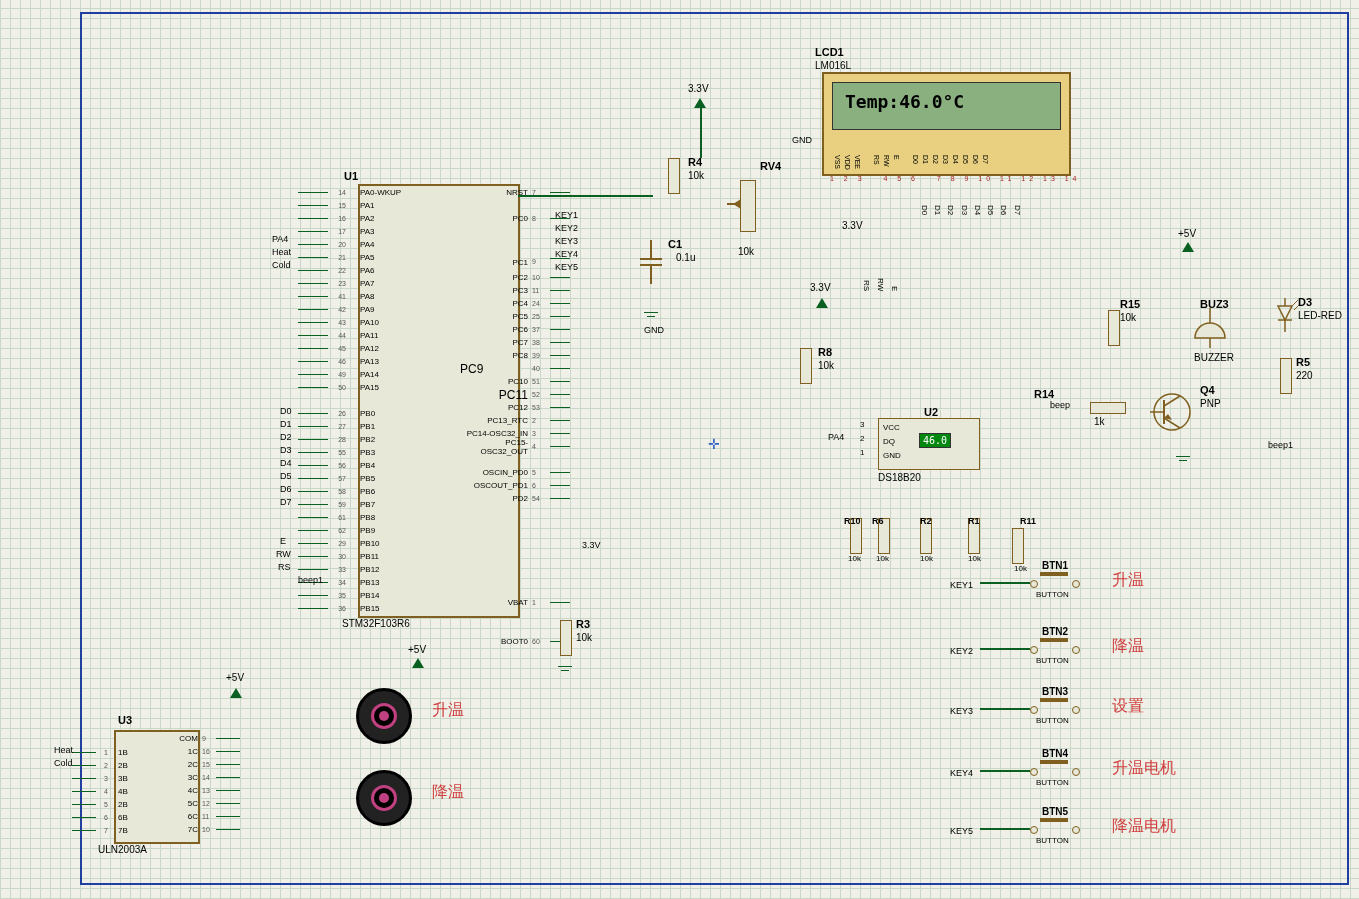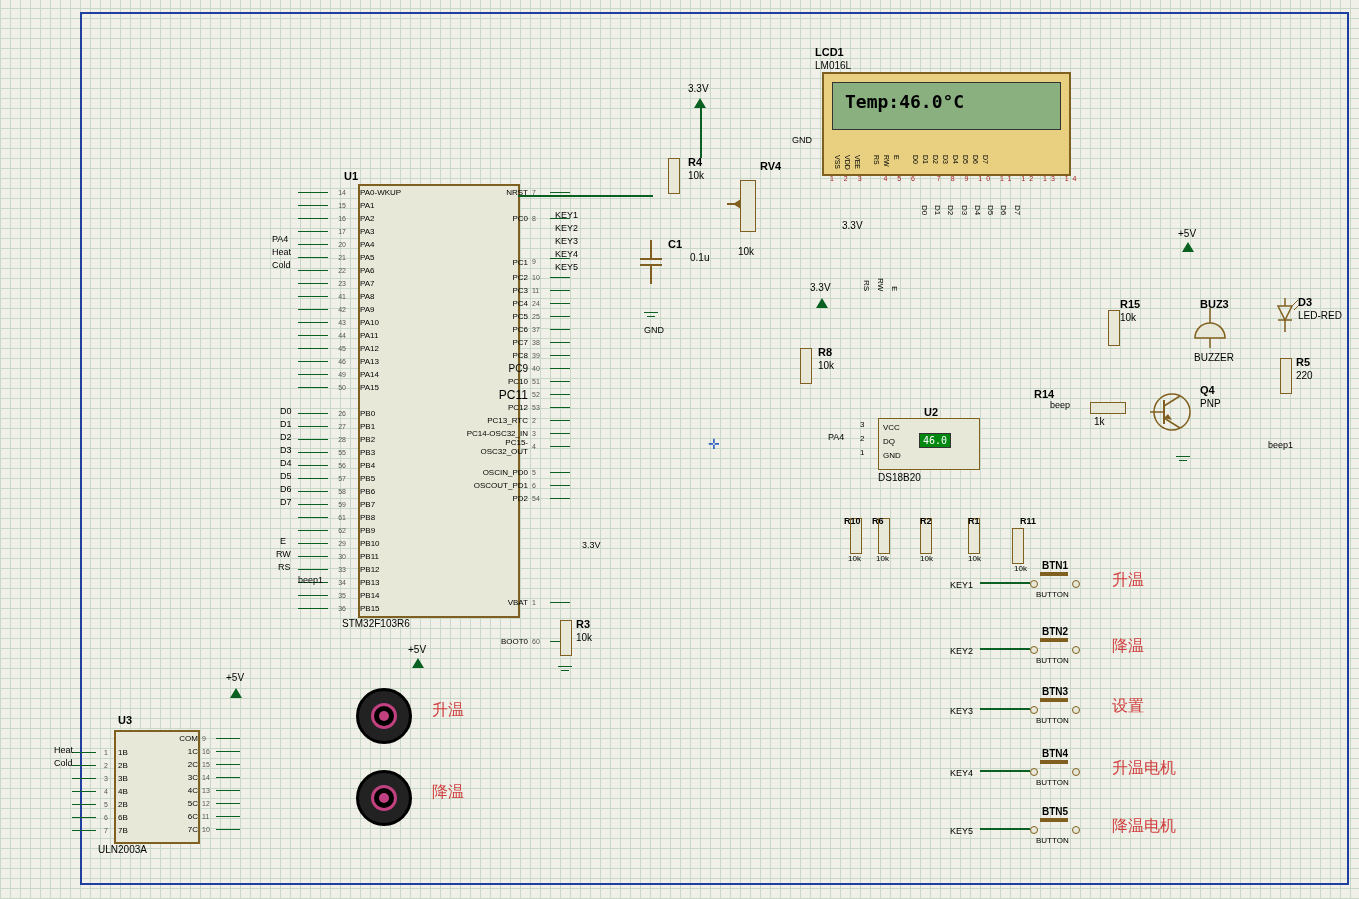--- a/index.html
+++ b/index.html
@@ -457,21 +457,21 @@
       <span style="font-size:8px;text-align:right;flex:1;">PC7</span>
       <span style="font-size:7px;width:18px;text-align:left;color:#555;margin-left:4px;">38</span>
       <span style="width:20px;border-bottom:1px solid #0a6020;"></span>
     </div>
     <div style="height: 13px; display: flex; align-items: center; justify-content: flex-end; width: 110px;">
       <span style="font-size:8px;text-align:right;flex:1;">PC8</span>
       <span style="font-size:7px;width:18px;text-align:left;color:#555;margin-left:4px;">39</span>
       <span style="width:20px;border-bottom:1px solid #0a6020;"></span>
     </div>
     <div style="height: 13px; display: flex; align-items: center; justify-content: flex-end; width: 110px;">
-      <span style="font-size:10px;text-align:right;flex:1;">PC9</span>
+      <span style="font-size:12px;flex:1;">PC9</span>
       <span style="font-size:7px;width:18px;text-align:left;color:#555;margin-left:4px;">40</span>
       <span style="width:20px;border-bottom:1px solid #0a6020;"></span>
     </div>
     <div style="height: 13px; display: flex; align-items: center; justify-content: flex-end; width: 110px;">
       <span style="font-size:8px;text-align:right;flex:1;">PC10</span>
       <span style="font-size:7px;width:18px;text-align:left;color:#555;margin-left:4px;">51</span>
       <span style="width:20px;border-bottom:1px solid #0a6020;"></span>
     </div>
     <div style="height: 13px; display: flex; align-items: center; justify-content: flex-end; width: 110px;">
       <span style="font-size:12px;text-align:right;flex:1;">PC11</span>
@@ -563,21 +563,21 @@
 <div class="ref-label" style="top:156px; left:688px;">R4</div>
 <div class="part-label" style="top:170px; left:688px;">10k</div>
 
 <div class="cap" style="top:240px; left:640px;">
   <div style="width:2px;height:18px;background:#806020;margin-left:10px;"></div>
   <div style="width:22px;height:2px;background:#806020;"></div>
   <div style="width:22px;height:2px;background:#806020;margin-top:4px;"></div>
   <div style="width:2px;height:18px;background:#806020;margin-left:10px;"></div>
 </div>
 <div class="ref-label" style="top:238px; left:668px;">C1</div>
-<div class="part-label" style="top:252px; left:690px;">0.1u</div>
+<div class="part-label" style="top:252px; left:676px;">0.1u</div>
 
 <div class="net-label" style="position:absolute; top:325px; left:644px; font-size:9px;">GND</div>
 <div class="gnd" style="top:312px; left:644px;"></div>
 
 <div class="pot" style="top:180px; left:740px;">
   <div style="width:14px;height:50px;border:1px solid #806020;background:#e8e8d8;position:relative;">
     <div style="position:absolute;top:22px;left:-14px;width:14px;height:2px;background:#806020;"></div>
     <div style="position:absolute;top:18px;left:-8px;width:0;height:0;border-top:5px solid transparent;border-bottom:5px solid transparent;border-right:8px solid #806020;"></div>
   </div>
 </div>

